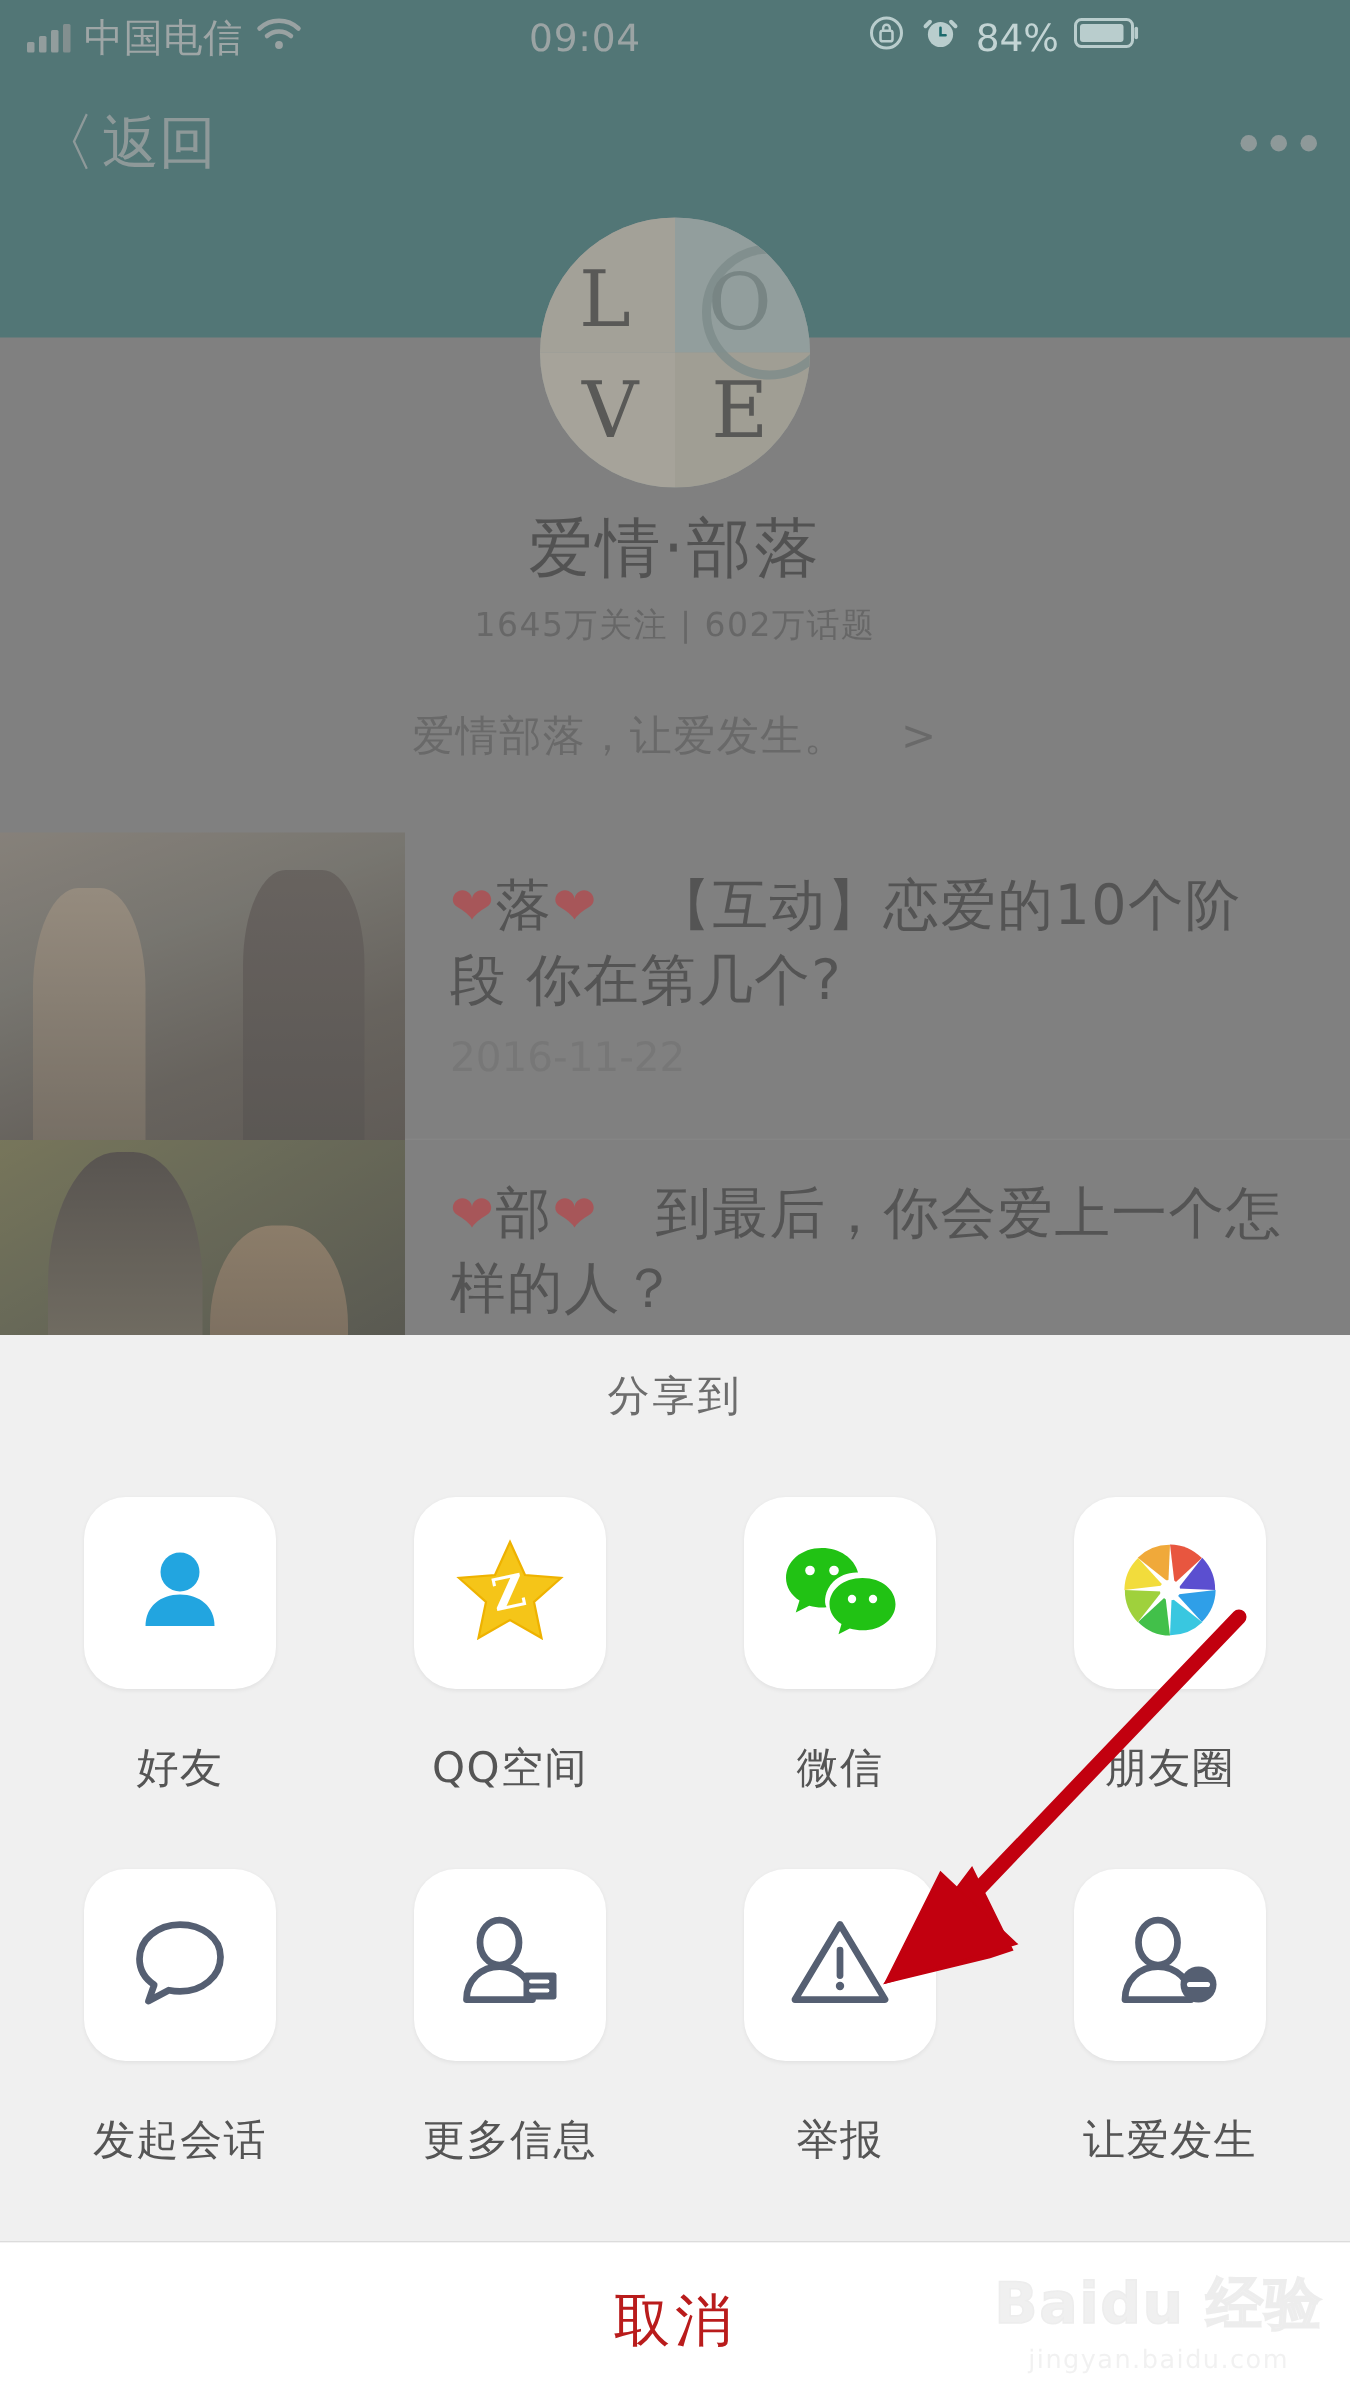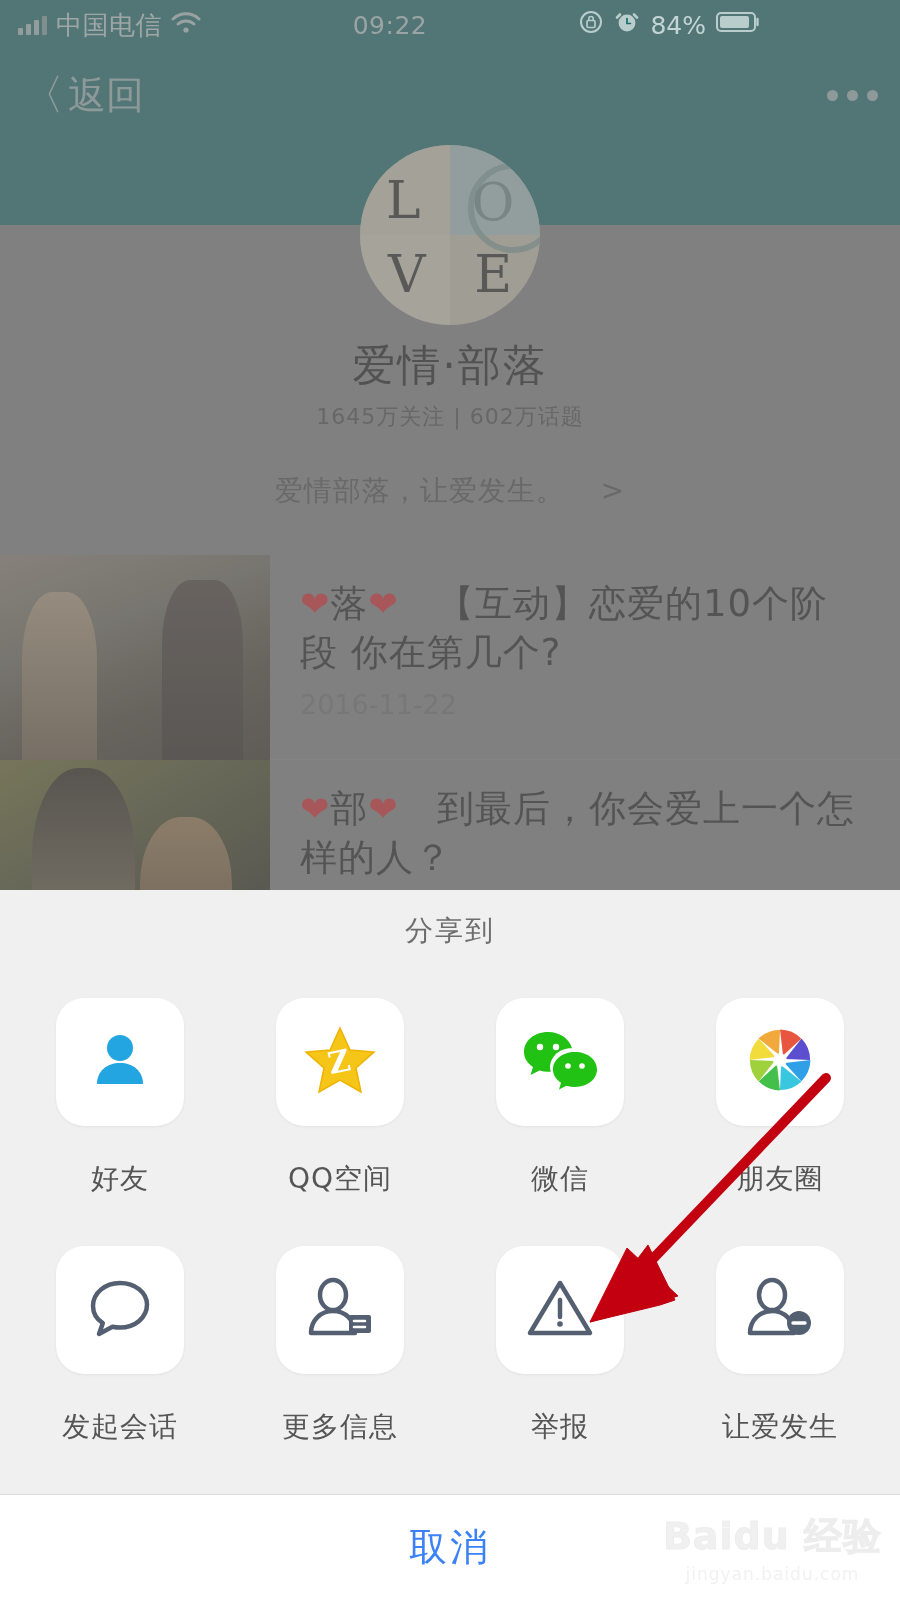--- a/index.html
+++ b/index.html
@@ -116,21 +116,21 @@
     display:flex; align-items:center; justify-content:center;
     box-shadow:0 1px 3px rgba(0,0,0,.06);
   }
   .cell-label { margin-top:34px; font-size:28px; color:#555; letter-spacing:1px; }
 
   .sheet-sep { height:1px; background:#dcdcdc; margin-top:auto; }
   .cancel-bar {
     height:140px; background:#fff; display:flex; align-items:center; justify-content:center;
     position:relative;
   }
-  .cancel-text { font-size:38px; color:#3b82f6; letter-spacing:3px; font-weight:500; }
+  .cancel-text { font-size:38px; color:#b91c1c; letter-spacing:3px; font-weight:500; }
 
   .watermark {
     position:absolute; right:18px; top:50%; transform:translateY(-50%);
     text-align:center; opacity:.5; pointer-events:none;
   }
   .wm-main { font-size:38px; color:#e2e2e2; font-weight:700; letter-spacing:1px;
              -webkit-text-stroke:1px #dcdcdc; }
   .wm-sub { font-size:17px; color:#e4e4e4; letter-spacing:1px; margin-top:2px; }
 
   
@@ -156,21 +156,21 @@
         <span class="carrier">中国电信</span>
         <span>
           <svg width="30" height="22" viewBox="0 0 30 22">
             <path d="M15 19.5 L9.5 13 A8.5 8.5 0 0 1 20.5 13 Z" fill="#b9cdcd" opacity="0"></path>
             <path d="M2 7 A19 19 0 0 1 28 7" stroke="#b9cdcd" stroke-width="3" fill="none" stroke-linecap="round"></path>
             <path d="M7 12 A12 12 0 0 1 23 12" stroke="#b9cdcd" stroke-width="3" fill="none" stroke-linecap="round"></path>
             <circle cx="15" cy="18" r="2.6" fill="#b9cdcd"></circle>
           </svg>
         </span>
       </div>
-      <div class="sb-center">09:22</div>
+      <div class="sb-center">09:04</div>
       <div class="sb-right">
         <span>
           <svg width="26" height="26" viewBox="0 0 26 26">
             <circle cx="13" cy="13" r="10" stroke="#b9cdcd" stroke-width="2" fill="none"></circle>
             <rect x="9" y="11.5" width="8" height="7" rx="1.4" stroke="#b9cdcd" stroke-width="1.7" fill="none"></rect>
             <path d="M10.8 11.5 v-1.8 a2.2 2.2 0 0 1 4.4 0 v1.8" stroke="#b9cdcd" stroke-width="1.6" fill="none"></path>
           </svg>
         </span>
         <span>
           <svg width="26" height="26" viewBox="0 0 26 26">

